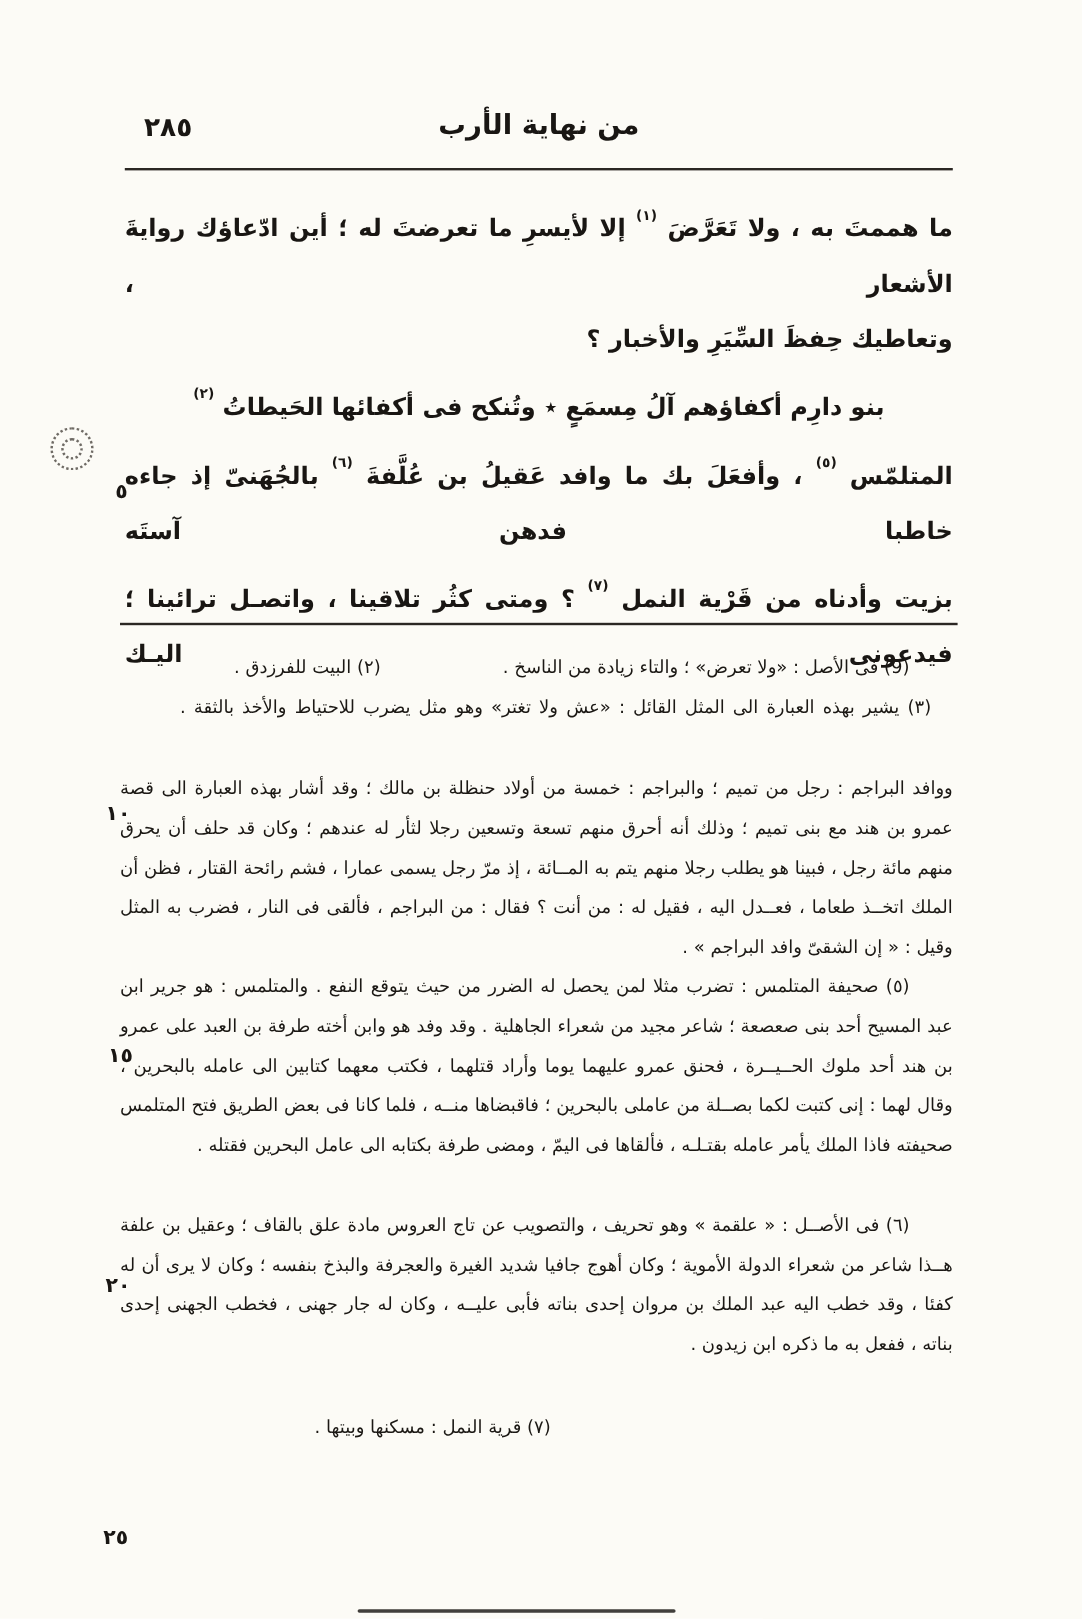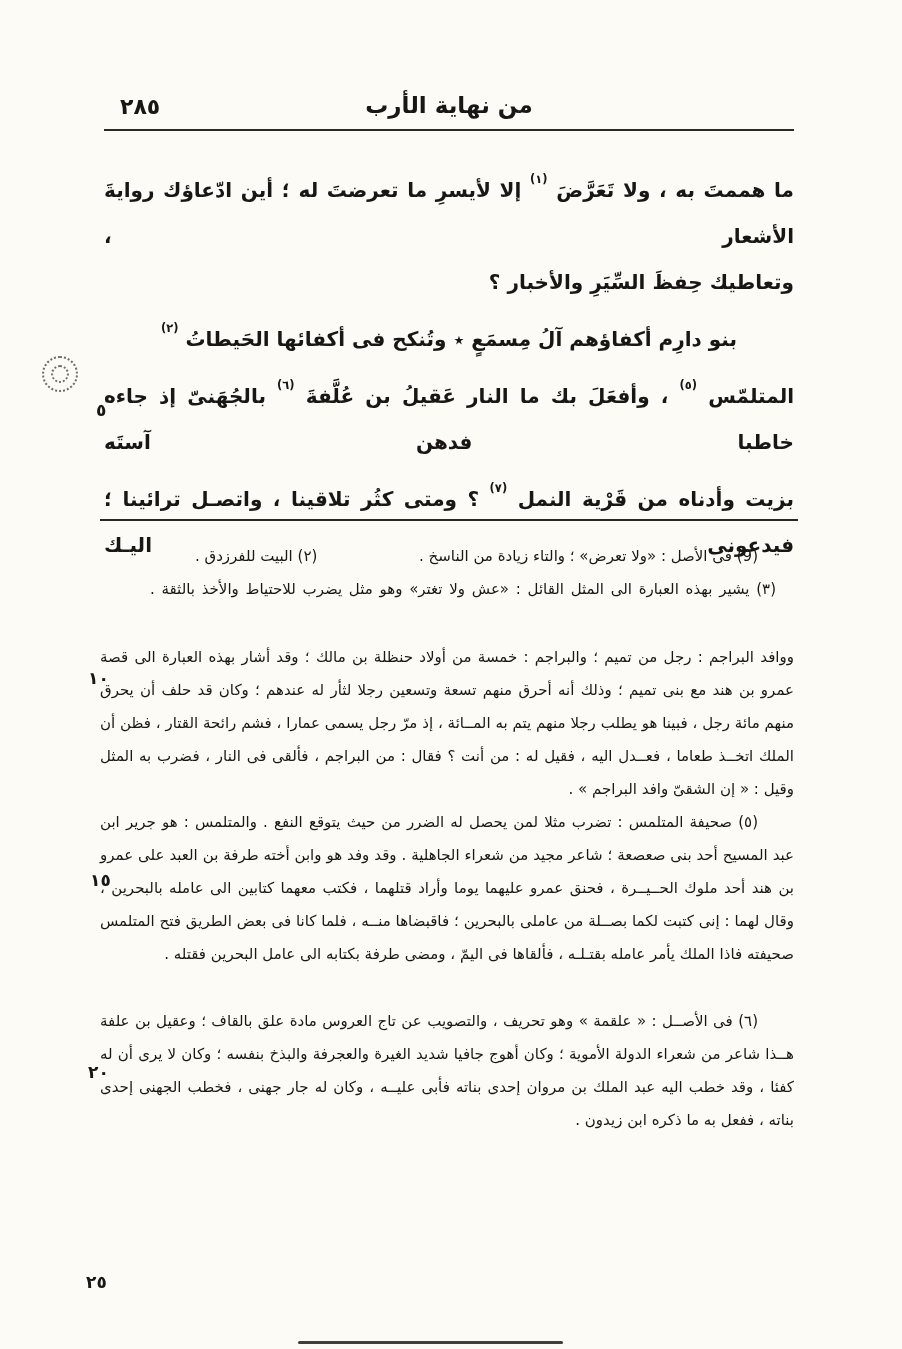--- a/index.html
+++ b/index.html
@@ -12,21 +12,21 @@
     overflow:hidden;
     font-family:"DejaVu Sans",sans-serif;
     color:#191613;
     direction:rtl;
   }
 
   
   .header{
     position:absolute;top:92px;right:108px;left:104px;
     border-bottom:2.5px solid #2b2723;
-    padding-bottom:11px;
+    padding-bottom:22px;
     text-align:center;
   }
   .page-title{font-size:23px;font-weight:700;letter-spacing:.5px;}
   .page-num{
     position:absolute;left:16px;top:2px;
     font-size:22px;font-weight:700;
   }
 
   
   .ornament{
@@ -116,38 +116,39 @@
     <span class="page-num">٢٨٥</span>
     <span class="page-title">من نهاية الأرب</span>
   </header>
 
   <div class="ornament"></div>
 
   <main class="main">
     <div class="line align-justify"><span>ما هممتَ به ، ولا تَعَرَّضَ </span><span class="sup">(١)</span><span> إلا لأيسرِ ما تعرضتَ له ؛ أين ادّعاؤك روايةَ الأشعار ،</span></div>
     <div class="line align-right"><span>وتعاطيك حِفظَ السِّيَرِ والأخبار ؟</span></div>
     <div class="line align-center"><span>بنو دارِم أكفاؤهم آلُ مِسمَعٍ ٭ وتُنكح فى أكفائها الحَيطاتُ </span><span class="sup">(٢)</span></div>
-    <div class="line align-justify"><span>المتلمّس </span><span class="sup">(٥)</span><span> ، وأفعَلَ بك ما النار عَقيلُ بن عُلَّفةَ </span><span class="sup">(٦)</span><span> بالجُهَنىّ إذ جاءه خاطبا فدهن آستَه</span></div>
+    <div class="line align-justify"><span>المتلمّس </span><span class="sup">(٥)</span><span> ، وأفعَلَ بك ما وافد عَقيلُ بن عُلَّفةَ </span><span class="sup">(٦)</span><span> بالجُهَنىّ إذ جاءه خاطبا فدهن آستَه</span></div>
     <div class="line align-justify"><span>بزيت وأدناه من قَرْية النمل </span><span class="sup">(٧)</span><span> ؟ ومتى كثُر تلاقينا ، واتصـل ترائينا ؛ فيدعونى اليـك</span></div>
   </main>
 
   <span class="mn mn-1">٥</span>
   <span class="mn mn-2">١٠</span>
   <span class="mn mn-3">١٥</span>
   <span class="mn mn-4">٢٠</span>
   <span class="mn mn-5">٢٥</span>
 
   <div class="fn-sep"></div>
 
   <section class="footnotes">
     <div class="fn-row1">
       <span>(9) فى الأصل : «ولا تعرض» ؛ والتاء زيادة من الناسخ .</span>
       <span>(٢) البيت للفرزدق .</span>
     </div>
     <div class="fn-line">(٣) يشير بهذه العبارة الى المثل القائل : «عش ولا تغتر» وهو مثل يضرب للاحتياط والأخذ بالثقة .</div>
     <p class="fn-para mt1">ووافد البراجم : رجل من تميم ؛ والبراجم : خمسة من أولاد حنظلة بن مالك ؛ وقد أشار بهذه العبارة الى قصة عمرو بن هند مع بنى تميم ؛ وذلك أنه أحرق منهم تسعة وتسعين رجلا لثأر له عندهم ؛ وكان قد حلف أن يحرق منهم مائة رجل ، فبينا هو يطلب رجلا منهم يتم به المــائة ، إذ مرّ رجل يسمى عمارا ، فشم رائحة القتار ، فظن أن الملك اتخــذ طعاما ، فعــدل اليه ، فقيل له : من أنت ؟ فقال : من البراجم ، فألقى فى النار ، فضرب به المثل وقيل : « إن الشقىّ وافد البراجم » .</p>
     <p class="fn-para mt2 indent-first">(٥) صحيفة المتلمس : تضرب مثلا لمن يحصل له الضرر من حيث يتوقع النفع . والمتلمس : هو جرير ابن عبد المسيح أحد بنى صعصعة ؛ شاعر مجيد من شعراء الجاهلية . وقد وفد هو وابن أخته طرفة بن العبد على عمرو بن هند أحد ملوك الحــيــرة ، فحنق عمرو عليهما يوما وأراد قتلهما ، فكتب معهما كتابين الى عامله بالبحرين ، وقال لهما : إنى كتبت لكما بصــلة من عاملى بالبحرين ؛ فاقبضاها منــه ، فلما كانا فى بعض الطريق فتح المتلمس صحيفته فاذا الملك يأمر عامله بقتـلـه ، فألقاها فى اليمّ ، ومضى طرفة بكتابه الى عامل البحرين فقتله .</p>
     <p class="fn-para mt3 indent-first">(٦) فى الأصــل : « علقمة » وهو تحريف ، والتصويب عن تاج العروس مادة علق بالقاف ؛ وعقيل بن علفة هــذا شاعر من شعراء الدولة الأموية ؛ وكان أهوج جافيا شديد الغيرة والعجرفة والبذخ بنفسه ؛ وكان لا يرى أن له كفئا ، وقد خطب اليه عبد الملك بن مروان إحدى بناته فأبى عليــه ، وكان له جار جهنى ، فخطب الجهنى إحدى بناته ، ففعل به ما ذكره ابن زيدون .</p>
+    <div class="fn-n7">(٧) قرية النمل : مسكنها وبيتها .</div>
   </section>
 
   <div class="scan-line"></div>
 
 </div>
 
 </body></html>

